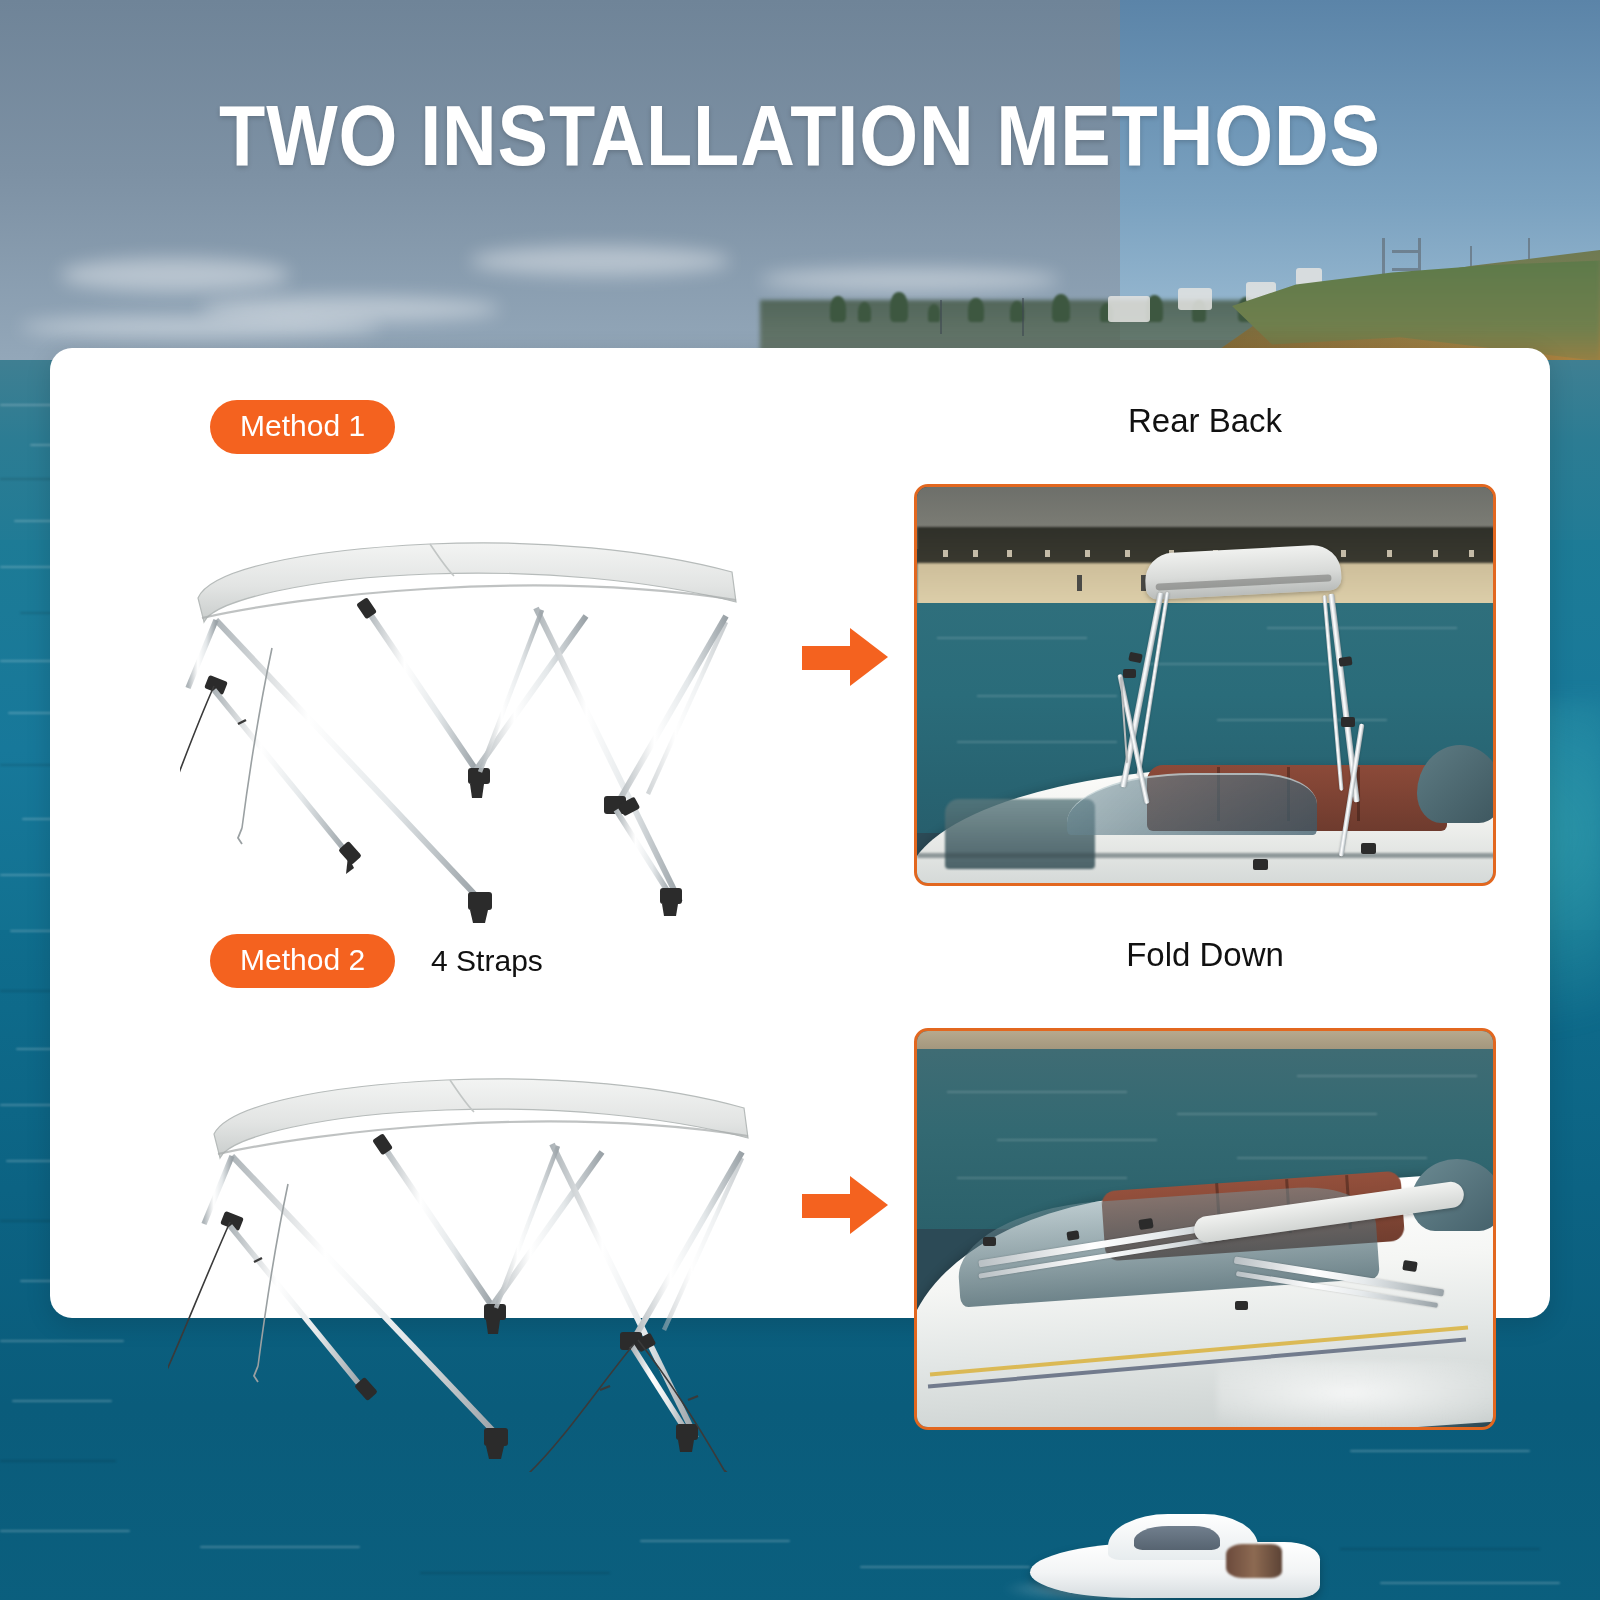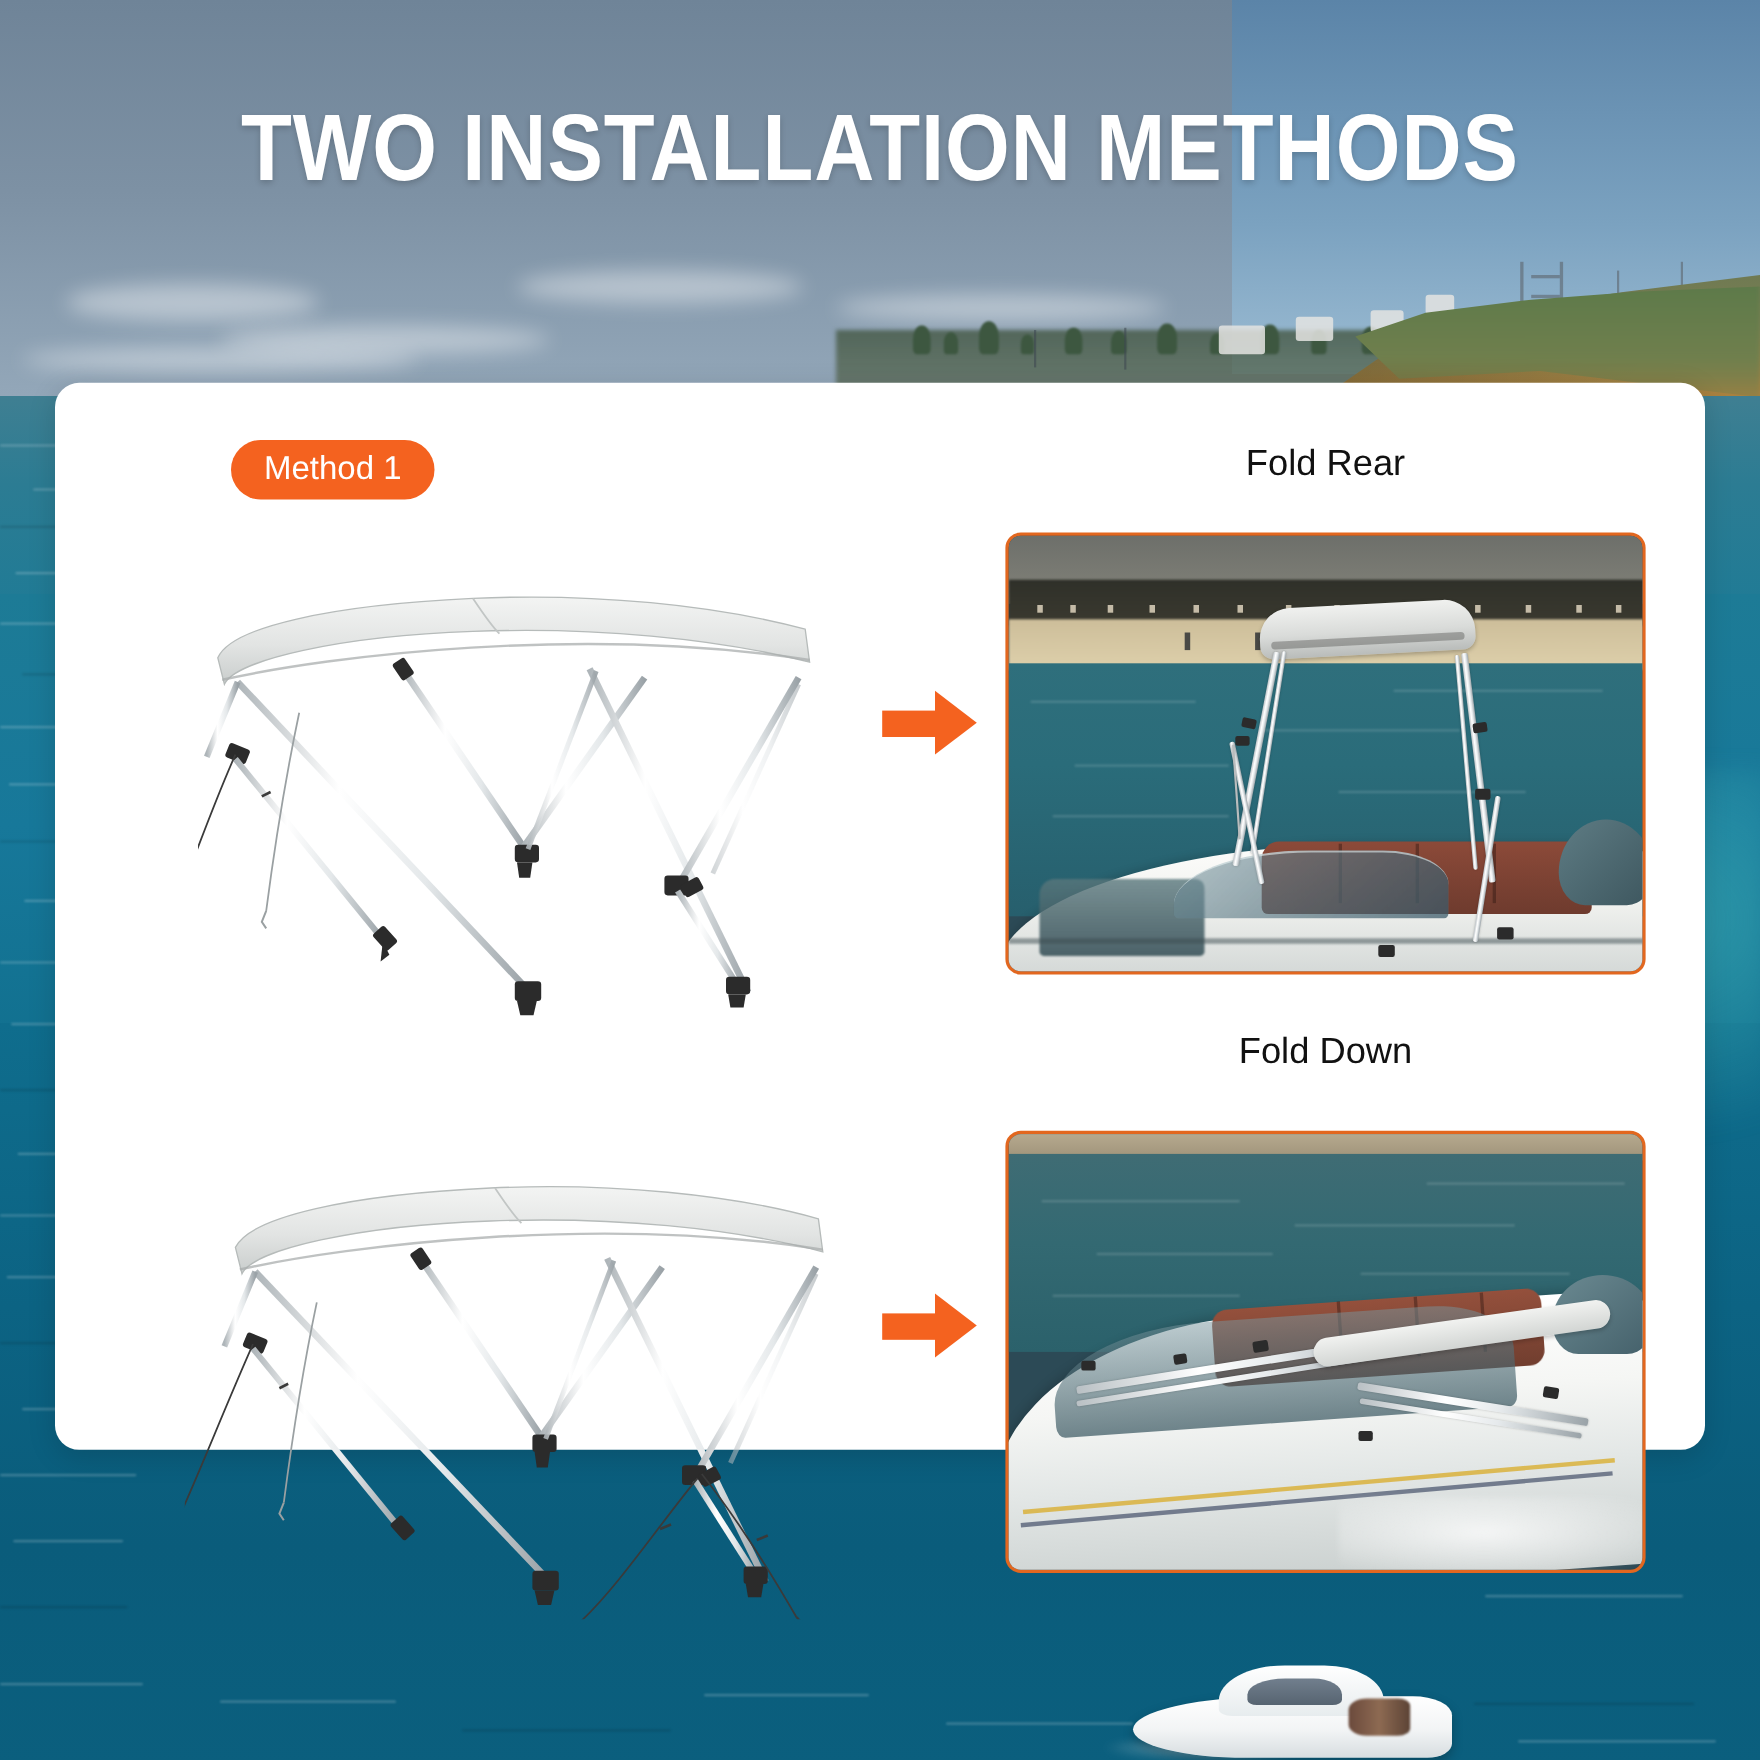--- a/index.html
+++ b/index.html
@@ -491,21 +491,21 @@
   <div class="title">TWO INSTALLATION METHODS</div>
 
   <div class="card">
 
     <div class="method-block m1">
 
       <div class="hdr">
         <div class="pill">Method 1</div>
       </div>
 
-      <div class="fold-label">Fold Rear</div>
+      <div class="fold-label">Rear Back</div>
 
       <svg class="illus" style="left:130px; top:110px;" width="600" height="420" viewBox="0 0 600 420">
         <defs>
           <linearGradient id="cv1" x1="0" y1="0" x2="0" y2="1">
             <stop offset="0%" stop-color="#f3f4f3"></stop>
             <stop offset="55%" stop-color="#e2e4e3"></stop>
             <stop offset="100%" stop-color="#c9cdcc"></stop>
           </linearGradient>
           <linearGradient id="tb1" x1="0" y1="0" x2="1" y2="0">
             <stop offset="0%" stop-color="#aeb5b9"></stop>
@@ -613,20 +613,24 @@
         <div class="tube" style="left:432px; top:236px; width:5px;  height:134px; transform: rotate(9deg);"></div>
         <div class="joint" style="left:424px; top:230px; width:14px; height:10px;"></div>
         <div class="joint" style="left:336px; top:372px; width:15px; height:11px;"></div>
         <div class="joint" style="left:444px; top:356px; width:15px; height:11px;"></div>
         <div class="tube" style="left:206px; top:190px; width:2px; height:86px; background:#b9bcbd; transform: rotate(-4deg);"></div>
       </div>
     </div>
 
     <div class="method-block m2">
 
+      <div class="hdr">
+        <div class="pill">Method 2</div>
+        <div class="desc">4 Straps</div>
+      </div>
 
       <div class="fold-label">Fold Down</div>
 
       <svg class="illus" style="left:118px; top:108px;" width="620" height="430" viewBox="0 0 620 430">
         <defs>
           <linearGradient id="cv2" x1="0" y1="0" x2="0" y2="1">
             <stop offset="0%" stop-color="#f3f4f3"></stop>
             <stop offset="55%" stop-color="#e2e4e3"></stop>
             <stop offset="100%" stop-color="#c9cdcc"></stop>
           </linearGradient>

